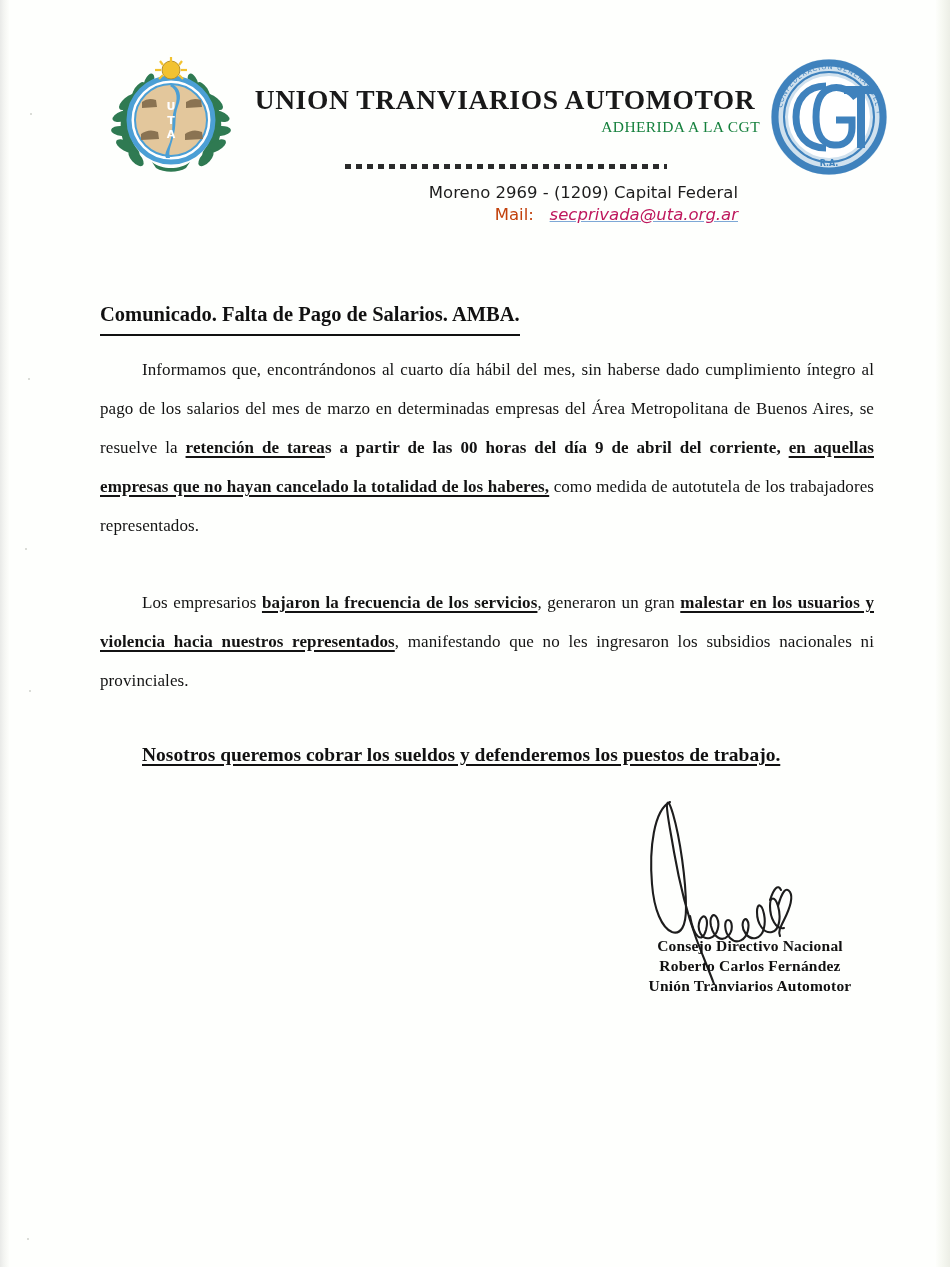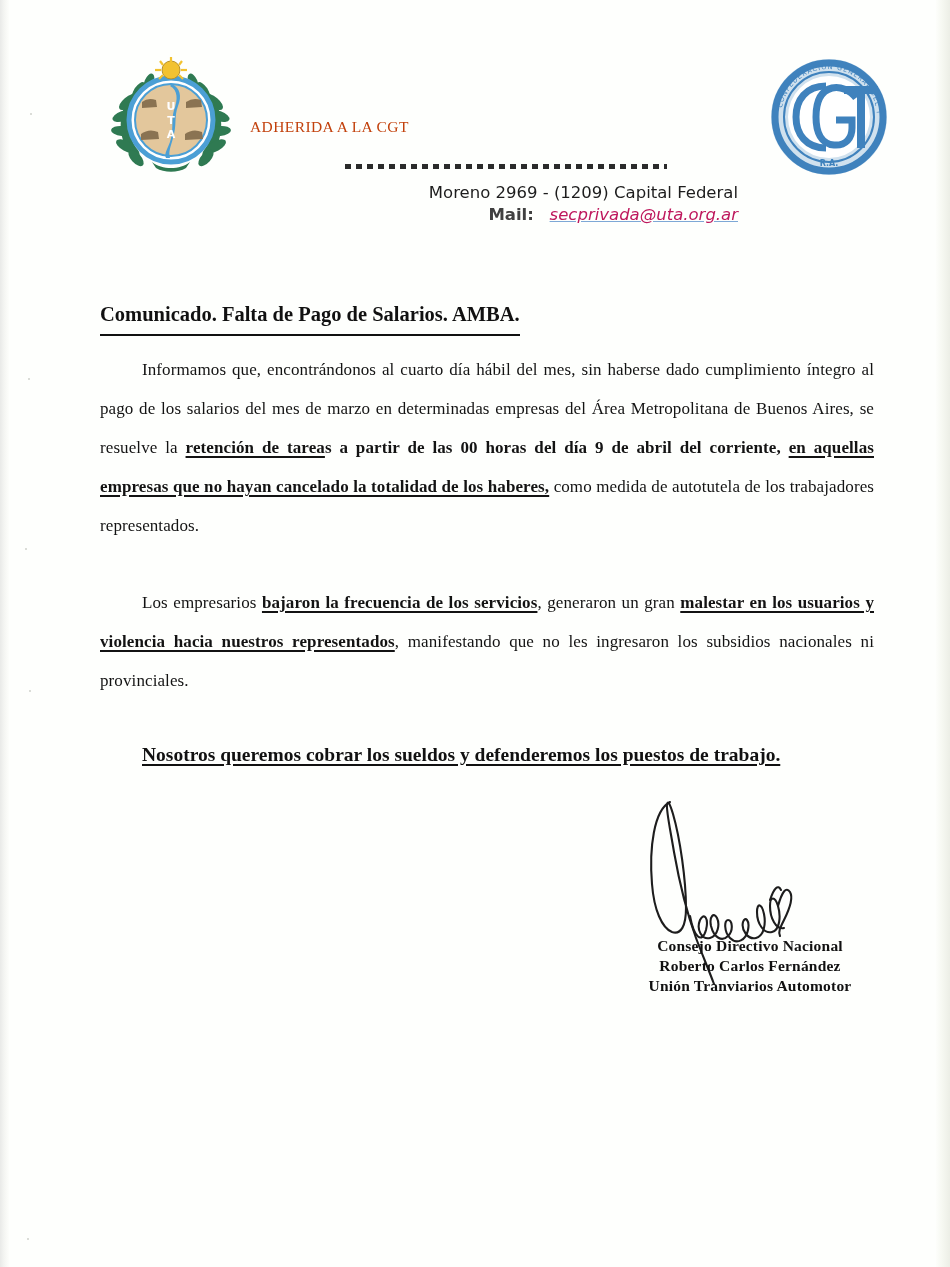--- a/index.html
+++ b/index.html
@@ -62,24 +62,24 @@
     font-weight: bold;
     font-size: 27.5px;
     letter-spacing: 0.6px;
     color: #191919;
     font-family: "Liberation Serif", "DejaVu Serif", serif;
   }
   .org-sub {
     position: absolute;
     left: 250px; top: 72px;
     width: 510px;
-    text-align: left;
+    text-align: right;
     font-size: 15.5px;
     letter-spacing: 0.4px;
-    color: #c2410c;
+    color: #15803d;
     font-family: "Liberation Serif", "DejaVu Serif", serif;
   }
 
   
   .dashed-rule {
     position: absolute;
     left: 345px; top: 164px;
     width: 322px; height: 5px;
     background-image: repeating-linear-gradient(
         to right,
@@ -91,21 +91,21 @@
     position: absolute;
     left: 308px; top: 182px;
     width: 430px;
     text-align: right;
     font-family: "DejaVu Sans", "Liberation Sans", sans-serif;
     font-size: 16.5px;
     line-height: 22px;
     color: #1d1d1d;
   }
   .contact .line { white-space: nowrap; }
-  .mail-label { color: #404040; font-weight: bold; }
+  .mail-label { color: #c2410c; }
   .mail-link {
     color: #be185d;
     text-decoration: underline;
     text-decoration-color: #7ea8d6;
     font-style: italic;
   }
 
   
   .body-wrap {
     position: absolute;
@@ -257,20 +257,21 @@
         <path d="M66 36 C46 36 36 50 36 67 C36 84 46 98 66 98"></path>
         <path d="M96 48 C90 40 80 36 72 38 C60 41 56 53 56 67 C56 82 61 94 74 95 C86 96 92 88 92 78 L92 70 L76 70"></path>
       </g>
       <g fill="#3f82bd">
         <rect x="84" y="36" width="34" height="8"></rect>
         <rect x="97" y="36" width="8" height="62"></rect>
       </g>
       <text x="69" y="116" font-family="DejaVu Sans, sans-serif" font-size="8" font-weight="bold" fill="#3f82bd" text-anchor="middle">R.A.</text>
     </svg>
 
+    <div class="org-title">UNION TRANVIARIOS AUTOMOTOR</div>
     <div class="org-sub">ADHERIDA A LA CGT</div>
   </div>
 
   <div class="dashed-rule"></div>
 
   <div class="contact">
     <div class="line">Moreno 2969 - (1209) Capital Federal</div>
     <div class="line">
       <span class="mail-label">Mail:</span>
       <span>&nbsp;</span>

